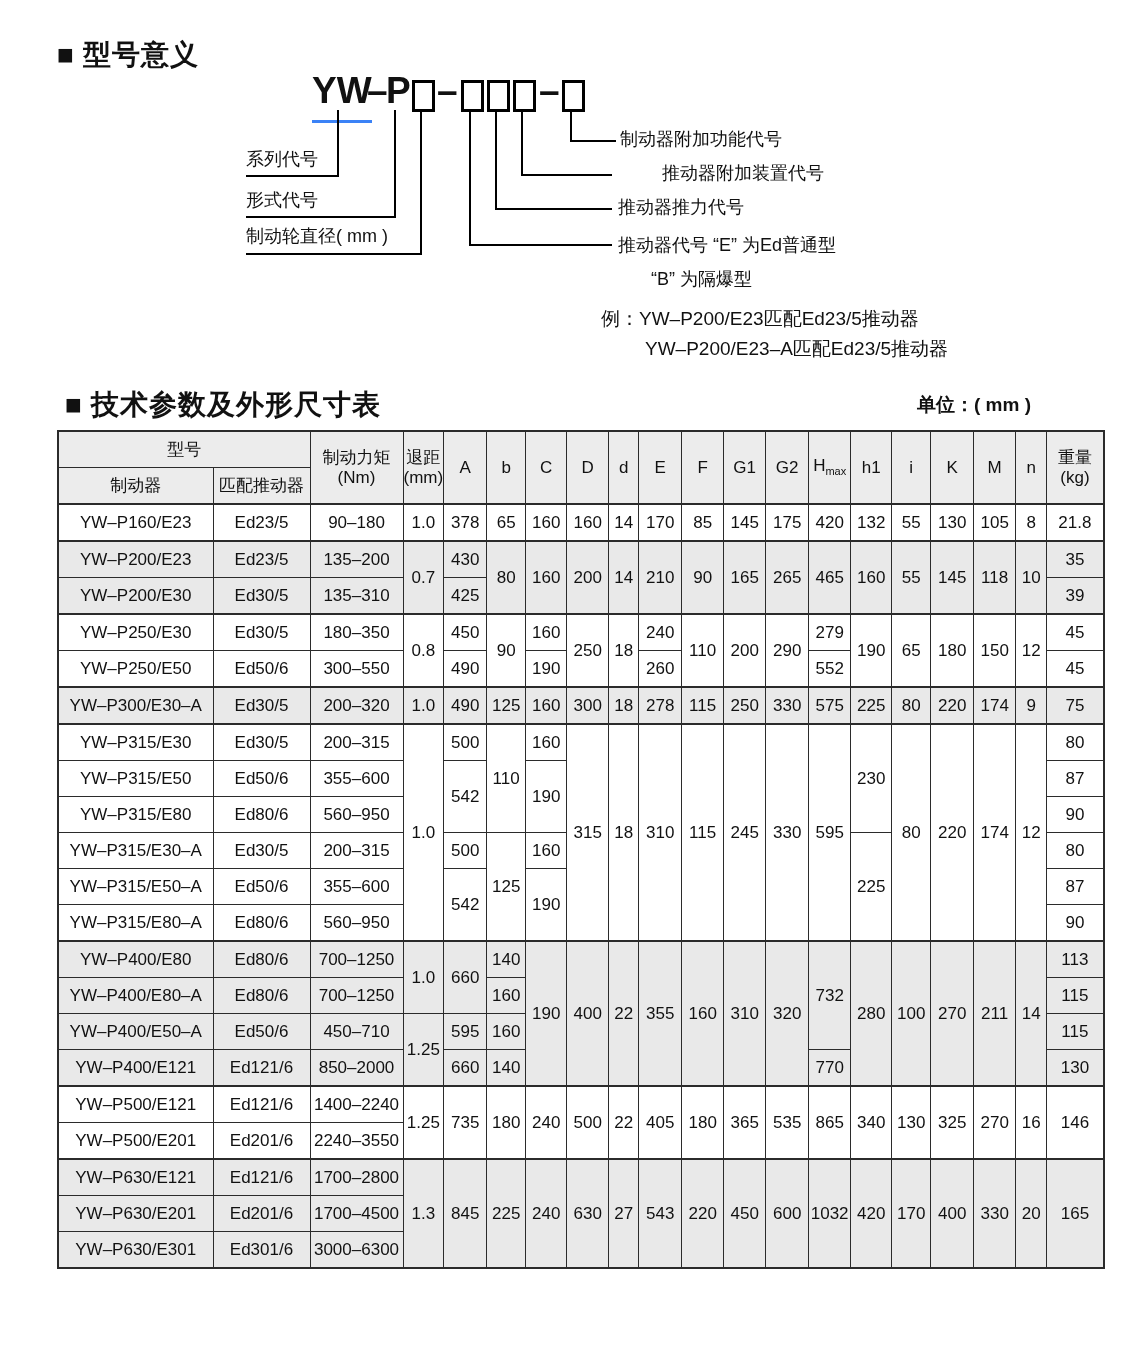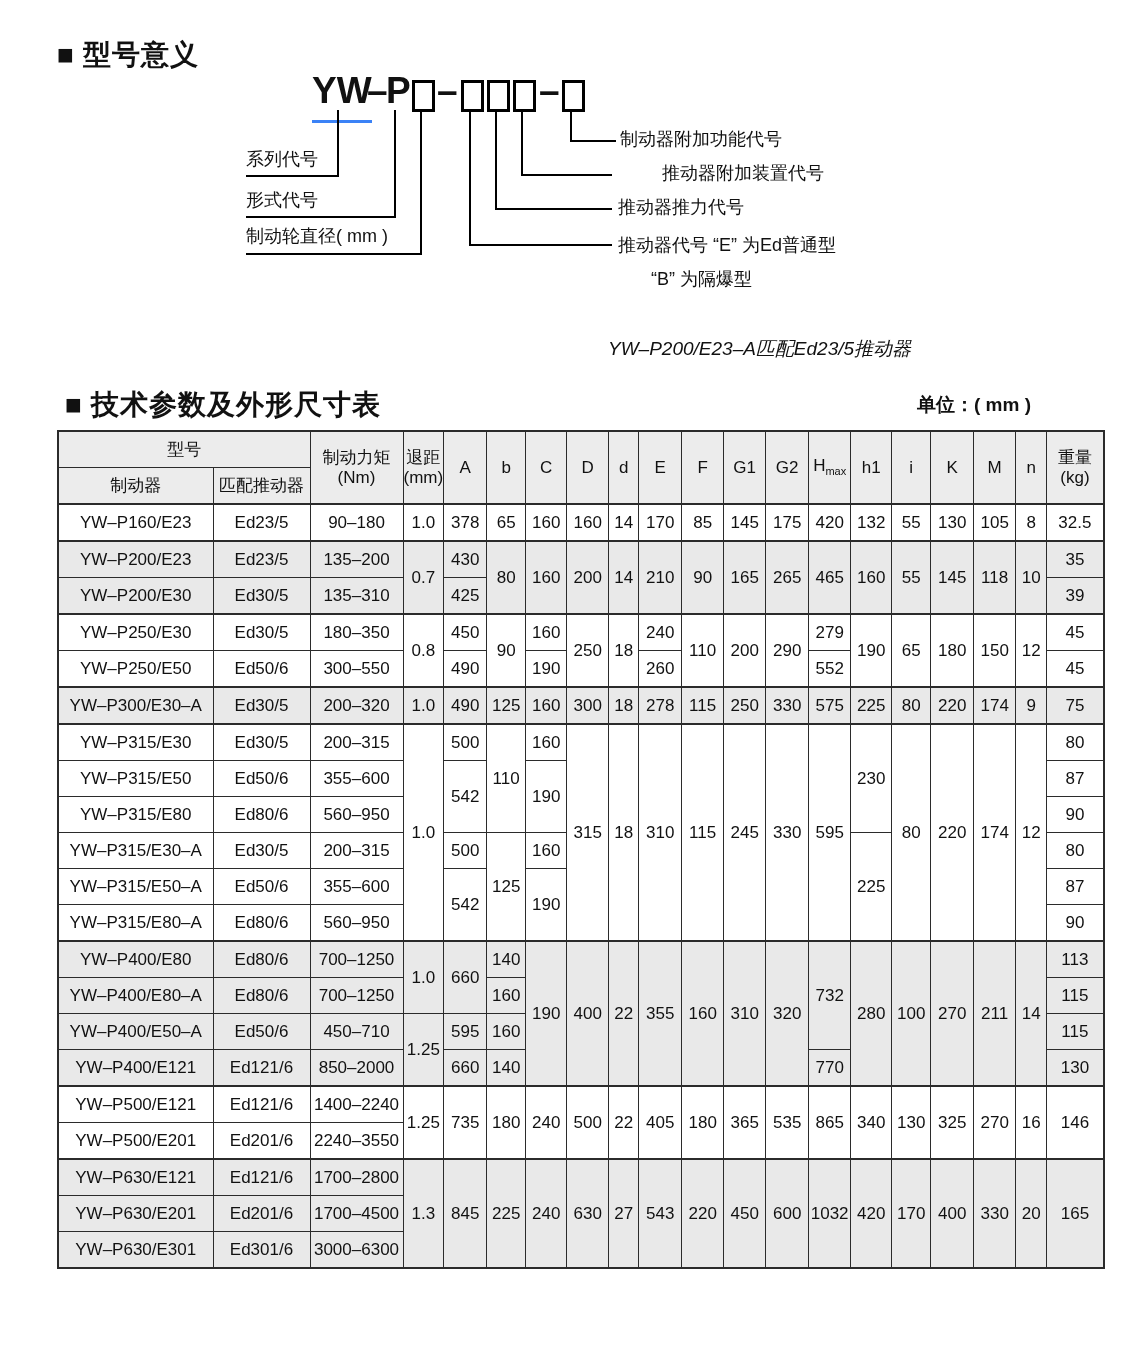--- a/index.html
+++ b/index.html
@@ -83,21 +83,22 @@
     <div class="abs conn-r" style="left:521px;top:110px;width:89px;height:64px;"></div>
     <div class="abs conn-r" style="left:495px;top:110px;width:115px;height:98px;"></div>
     <div class="abs conn-r" style="left:469px;top:110px;width:141px;height:134px;"></div>
 
     <div class="abs dlabel" style="left:620px;top:130px;">制动器附加功能代号</div>
     <div class="abs dlabel" style="left:618px;top:164px;margin-left:44px;">推动器附加装置代号</div>
     <div class="abs dlabel" style="left:618px;top:198px;">推动器推力代号</div>
     <div class="abs dlabel" style="left:618px;top:236px;">推动器代号 “E” 为Ed普通型</div>
     <div class="abs dlabel" style="left:651px;top:270px;">“B” 为隔爆型</div>
 
-    <div class="abs example" style="left:608px;top:336px;font-style:italic;">YW–P200/E23–A匹配Ed23/5推动器</div>
+    <div class="abs example" style="left:601px;top:306px;">例：YW–P200/E23匹配Ed23/5推动器</div>
+    <div class="abs example" style="left:645px;top:336px;">YW–P200/E23–A匹配Ed23/5推动器</div>
   </div>
 
   <div class="abs sec-title" style="left:65px;top:386px;">
     <span class="marker">■</span><span>技术参数及外形尺寸表</span>
   </div>
   <div class="abs unit" style="left:917px;top:392px;font-weight:bold;">单位：( mm )</div>
 
   <table class="spec abs" style="left:57px;top:430px;padding-left:35px;">
     <colgroup>
       <col style="width:155px">
@@ -171,21 +172,21 @@
           <td>170</td>
           <td>85</td>
           <td>145</td>
           <td>175</td>
           <td>420</td>
           <td>132</td>
           <td>55</td>
           <td>130</td>
           <td>105</td>
           <td>8</td>
-          <td>32.5</td>
+          <td>21.8</td>
         </tr>
         <tr class="shaded sep">
           <td>YW–P200/E23</td>
           <td>Ed23/5</td>
           <td>135–200</td>
           <td rowspan="2">0.7</td>
           <td>430</td>
           <td rowspan="2">80</td>
           <td rowspan="2">160</td>
           <td rowspan="2">200</td>

